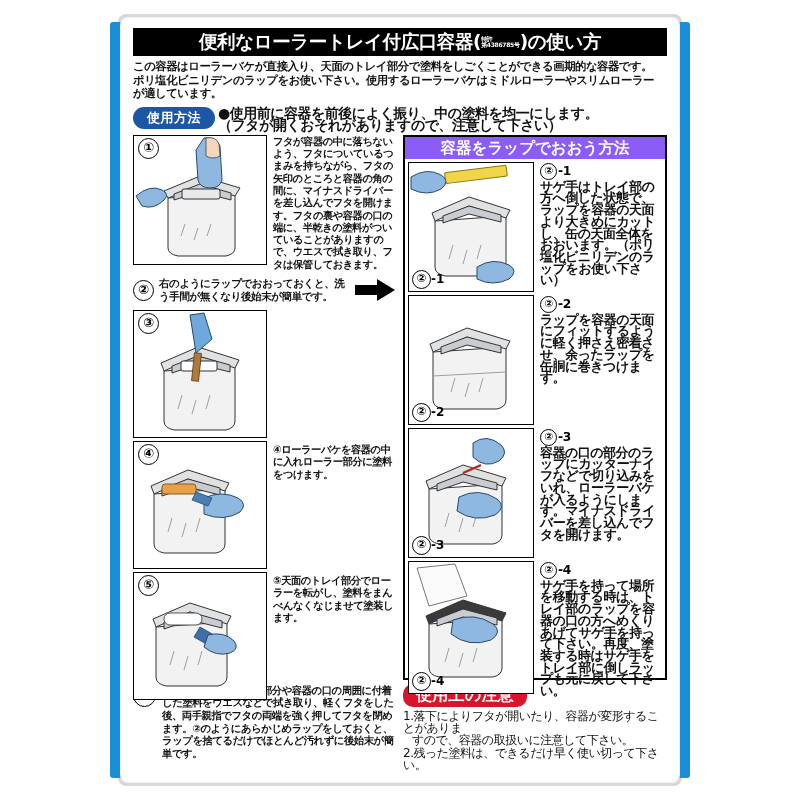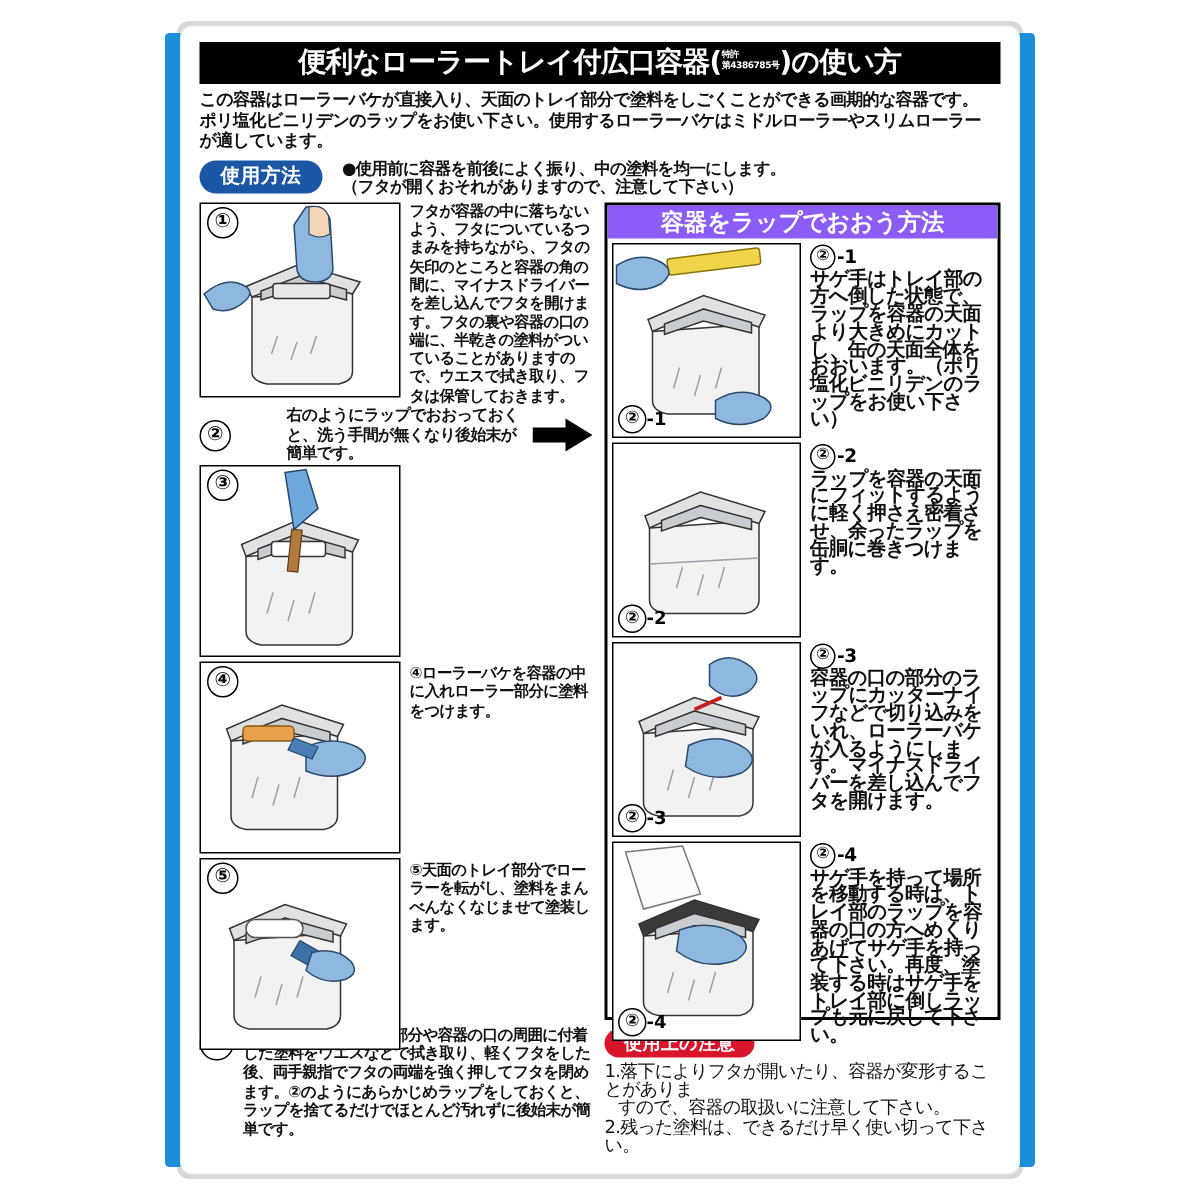--- a/index.html
+++ b/index.html
@@ -51,21 +51,21 @@
 
   
   .usagerow{display:flex;align-items:flex-start;margin-top:6px;margin-bottom:4px;}
   .badge{
     background:#1b57a5;color:#fff;border-radius:11px;
     font-size:13px;font-weight:bold;letter-spacing:0.5px;
     padding:2px 14px;height:18px;line-height:18px;white-space:nowrap;
     flex:0 0 auto;
   }
   .usagetext{
-    margin-left:13px;font-size:11px;line-height:12px;
+    margin-left:3px;font-size:14px;line-height:12px;
     font-weight:bold;color:#111;letter-spacing:-0.5px;
   }
 
   
   .body{display:flex;gap:8px;height:545px;}
   .colL{width:262px;flex:0 0 262px;}
   .colR{flex:1 1 auto;border:2px solid #000;display:flex;flex-direction:column;}
 
   
   .stepRow{display:flex;margin-bottom:3px;}
@@ -89,21 +89,21 @@
 
   
   .step2{display:flex;align-items:center;margin-bottom:3px;height:34px;}
   .circ2{
     width:19px;height:19px;border:1.5px solid #000;border-radius:50%;
     font-size:13px;font-weight:bold;line-height:17px;text-align:center;
     flex:0 0 19px;margin-right:5px;
   }
   .step2 .t{
     flex:1 1 auto;font-size:10.6px;line-height:12.6px;
-    font-weight:bold;letter-spacing:-0.5px;color:#111;margin-left:32px;
+    font-weight:bold;letter-spacing:-0.5px;color:#111;
   }
   .arrow{flex:0 0 40px;height:24px;margin-left:3px;}
 
   
   .step6{display:flex;margin-top:4px;}
   .circ6{
     width:21px;height:21px;border:1.8px solid #000;border-radius:50%;
     font-size:14px;font-weight:bold;line-height:18px;text-align:center;
     flex:0 0 21px;margin-right:6px;
   }
@@ -141,21 +141,21 @@
   .rcap .lbl .c{
     width:15px;height:15px;border:1.3px solid #000;border-radius:50%;
     line-height:13px;text-align:center;font-size:10.5px;margin-right:1px;
   }
   .rcap .tx{
     font-size:13px;line-height:11.7px;font-weight:bold;
     letter-spacing:-0.5px;color:#111;
   }
   .cbadge{
     display:inline-block;background:#d8152a;color:#fff;border-radius:10px;
-    font-size:12px;font-weight:bold;padding:1px 13px;letter-spacing:0.3px;
+    font-size:16px;font-weight:bold;padding:1px 13px;letter-spacing:0.3px;
   }
   .clist{
     margin-top:3px;font-size:12px;line-height:12.3px;
     font-weight:normal;letter-spacing:-0.5px;color:#111;
   }
   .clist div{text-indent:0;}
   .clist .ind{padding-left:9px;}
 </style>
 </head>
 <body>

